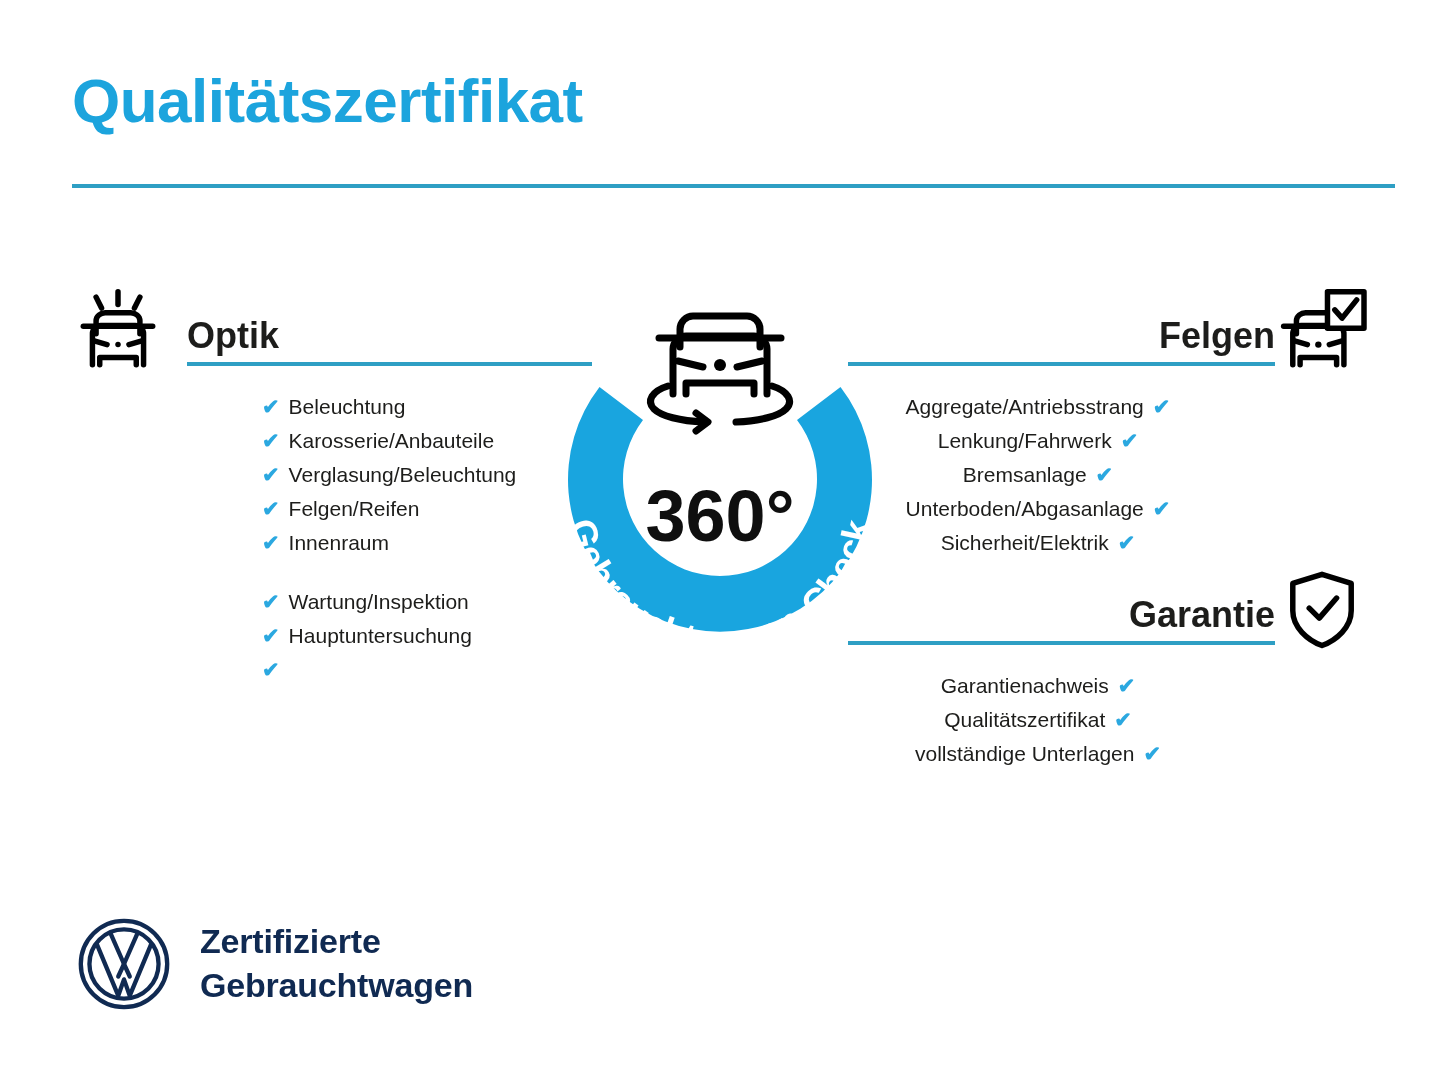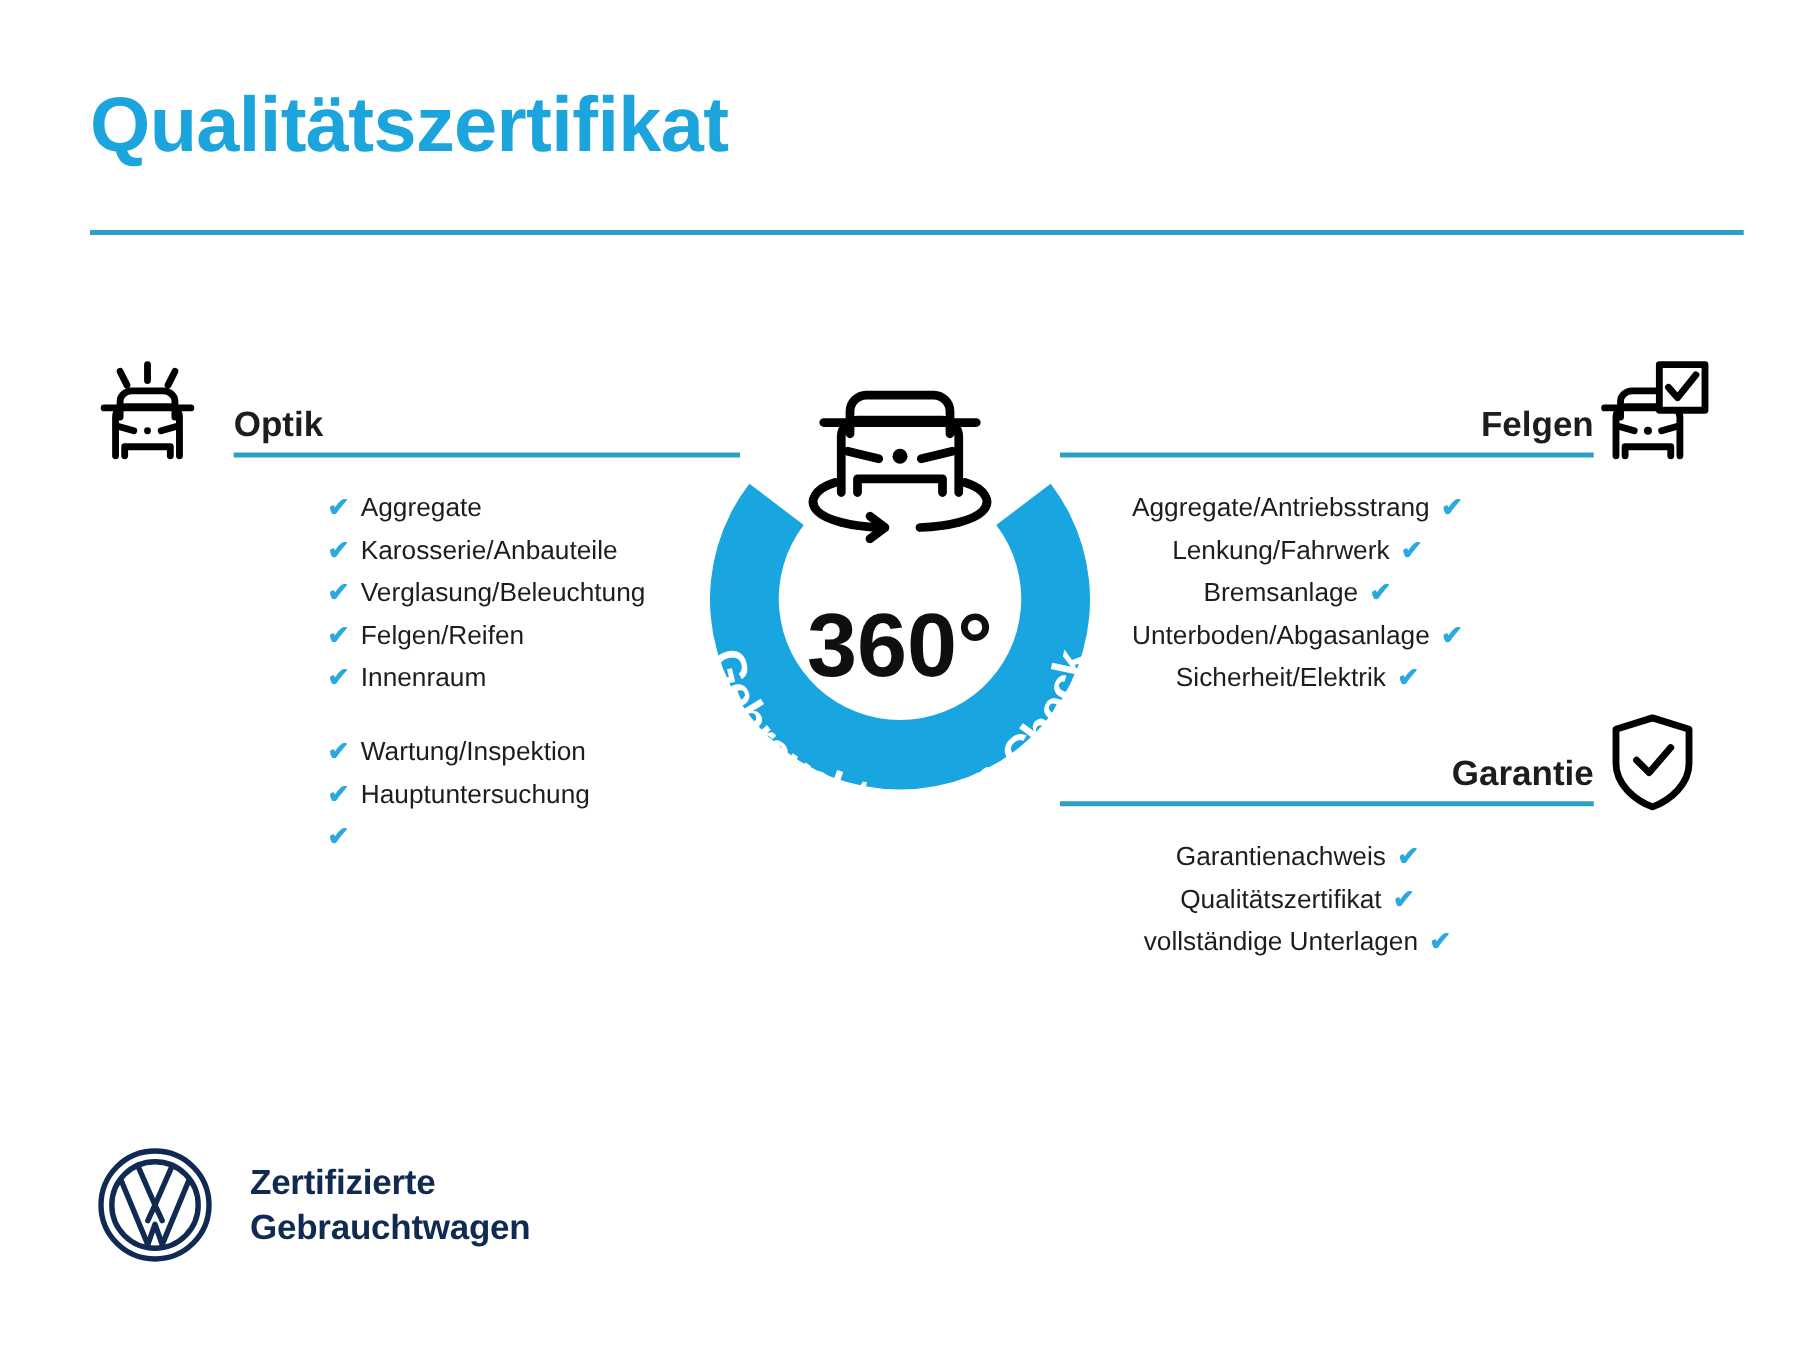--- a/index.html
+++ b/index.html
@@ -44,21 +44,21 @@
   .col-left  { left: 72px; }
   .col-right { left: 848px; }
 
   .block { position: relative; }
 
   .block-head {
     position: relative;
     height: 84px;
   }
   .section-title {
-    font-size: 28px;
+    font-size: 36px;
     font-weight: bold;
     color: #1d1d1b;
     line-height: 1;
     position: absolute;
     bottom: 26px;
   }
   .left .section-title  { left: 115px; }
   .right .section-title { right: 93px; }
 
   .head-rule {
@@ -125,21 +125,21 @@
     position: absolute;
     left: 76px;
     top: 916px;
     display: flex;
     align-items: center;
   }
   .vw-mark { width: 96px; height: 96px; }
   .vw-mark svg { width: 100%; height: 100%; display: block; }
   .vw-wordmark {
     margin-left: 28px;
-    font-size: 28px;
+    font-size: 34px;
     font-weight: bold;
     color: #102A52;
     line-height: 1.28;
     letter-spacing: -0.2px;
   }
 </style>
 </head>
 <body>
 
 <div class="page-title">Qualitätszertifikat</div>
@@ -162,21 +162,21 @@
           <path d="M30 84 L30 76 L70 76 L70 84"></path>
         </svg>
       </span>
       <span class="section-title">Optik</span>
       <span class="head-rule"></span>
     </div>
     <div class="block-list">
       <ul class="check-list">
         <li>
             <span class="tick">✔</span>
-            <span>Aggregate</span>
+            <span>Beleuchtung</span>
           </li>
         <li>
             <span class="tick">✔</span>
             <span>Karosserie/Anbauteile</span>
           </li>
         <li>
             <span class="tick">✔</span>
             <span>Verglasung/Beleuchtung</span>
           </li>
         <li>

